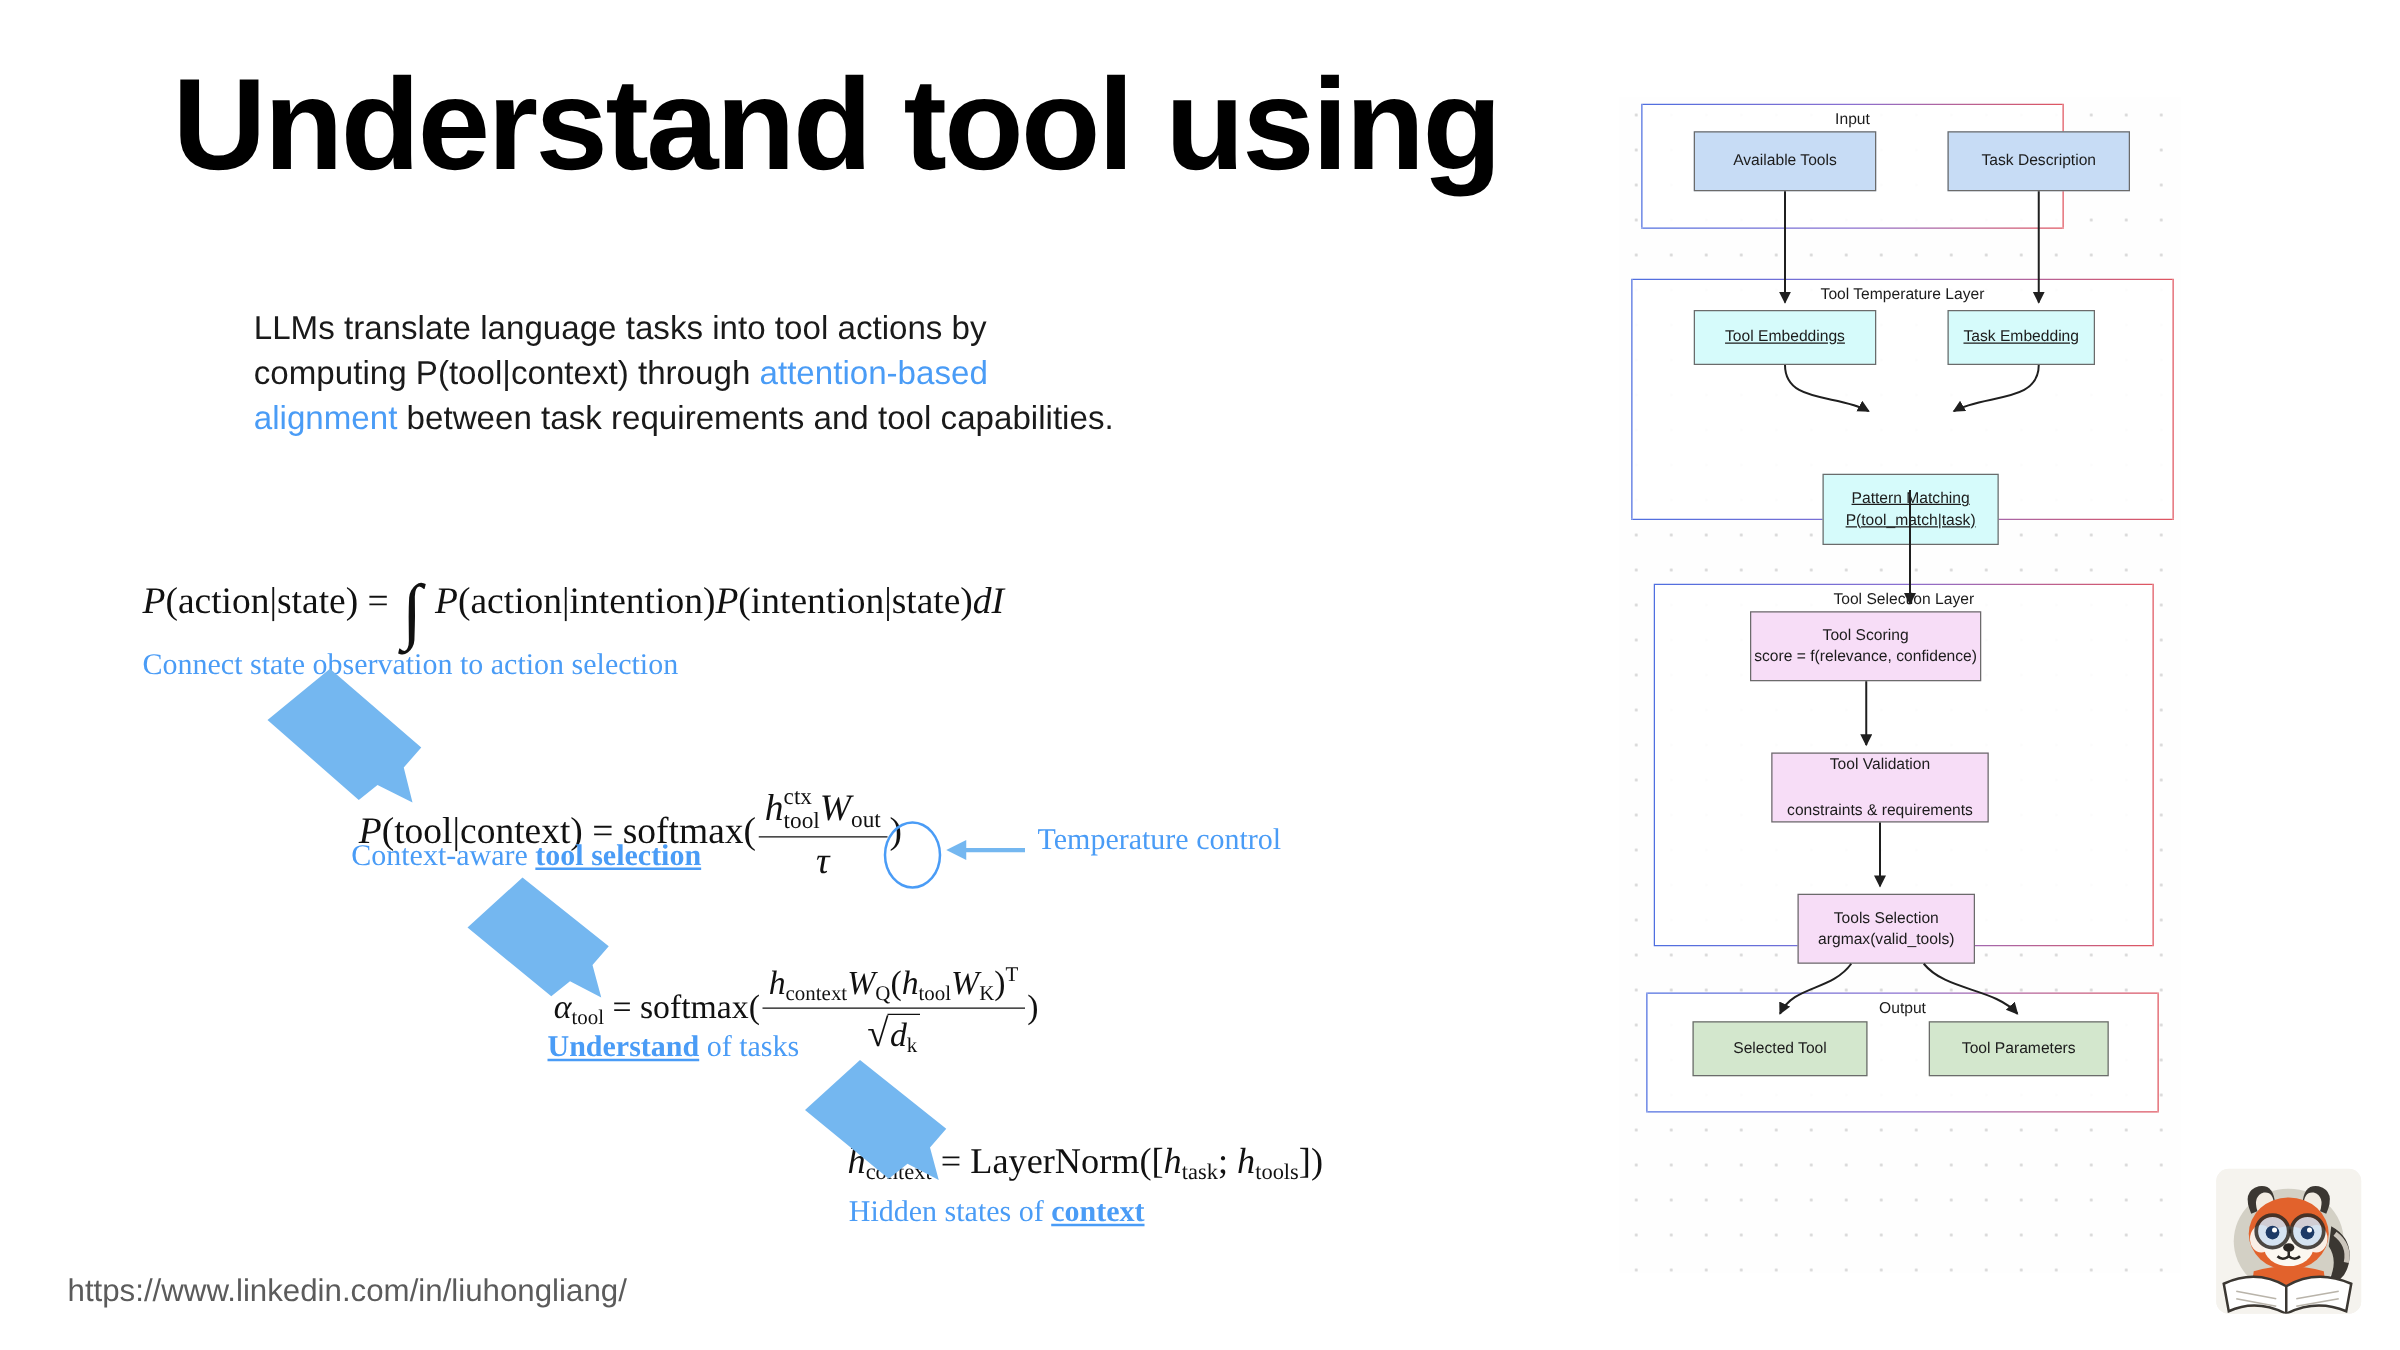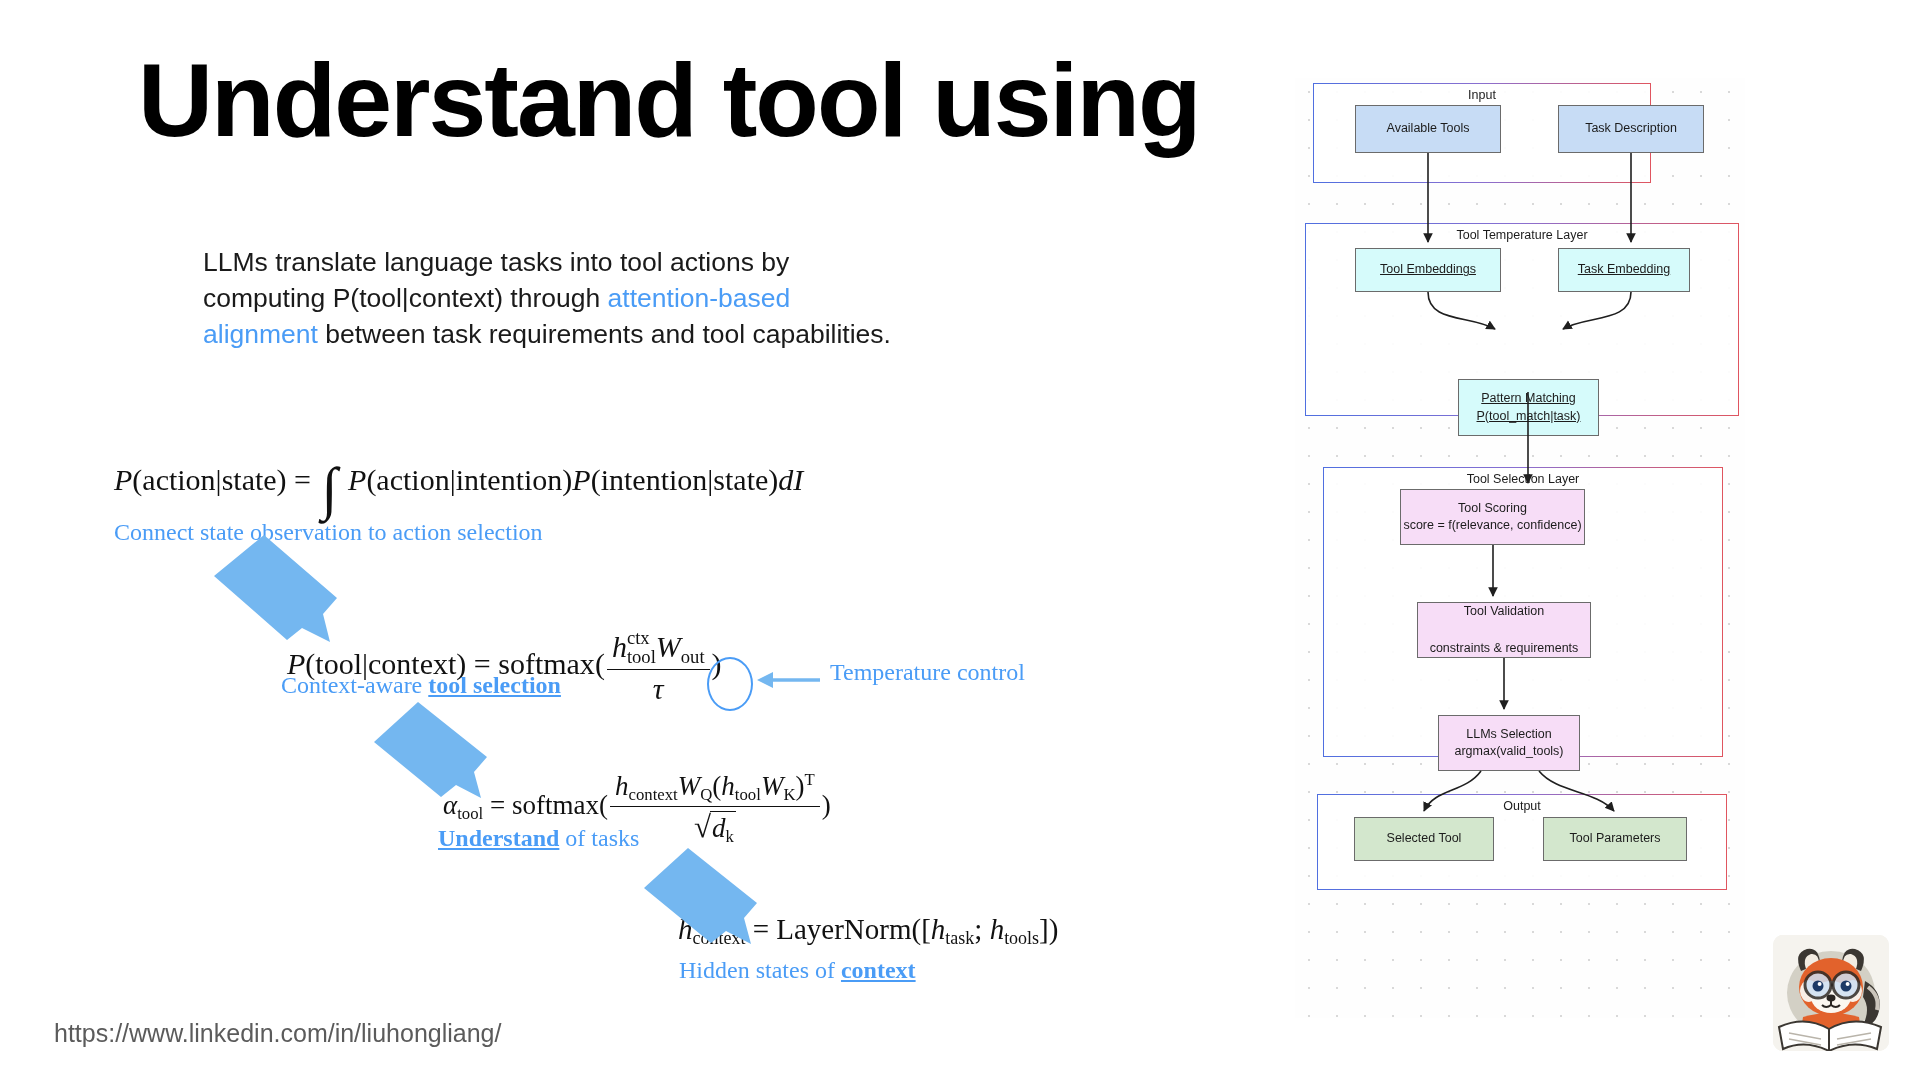--- a/index.html
+++ b/index.html
@@ -280,41 +280,41 @@
   <div class="node blue" style="left:263px; top:27px; width:146px; height:48px;">
     <span>Task Description</span>
   </div>
 
   <div class="group-box" style="left:10px; top:145px; width:434px; height:193px;">
     <div class="group-label">Tool Temperature Layer</div>
   </div>
   <div class="node cyan" style="left:60px; top:170px; width:146px; height:44px;">
     <span>Tool Embeddings</span>
   </div>
-  <div class="node cyan" style="left:263px; top:170px; width:132px; height:44px;">
+  <div class="node cyan" style="left:263px; top:170px; width:118px; height:44px;">
     <span>Task Embedding</span>
   </div>
   <div class="node cyan" style="left:163px; top:257px; width:141px; height:57px;margin-top:44px;">
     <span>Pattern Matching</span>
     <span>P(tool_match|task)</span>
   </div>
 
   <div class="group-box" style="left:28px; top:389px; width:400px; height:290px;">
     <div class="group-label">Tool Selection Layer</div>
   </div>
   <div class="node pink" style="left:105px; top:411px; width:185px; height:56px;">
     <span>Tool Scoring</span>
     <span>score = f(relevance, confidence)</span>
   </div>
   <div class="node pink" style="left:122px; top:524px; width:174px; height:56px;gap:19px;">
     <span>Tool Validation</span>
     <span>constraints &amp; requirements</span>
   </div>
   <div class="node pink" style="left:143px; top:637px; width:142px; height:56px;">
-    <span>LLMs Selection</span>
+    <span>Tools Selection</span>
     <span>argmax(valid_tools)</span>
   </div>
 
   <div class="group-box" style="left:22px; top:716px; width:410px; height:96px;">
     <div class="group-label">Output</div>
   </div>
   <div class="node green" style="left:59px; top:739px; width:140px; height:44px;">
     <span>Selected Tool</span>
   </div>
   <div class="node green" style="left:248px; top:739px; width:144px; height:44px;">

